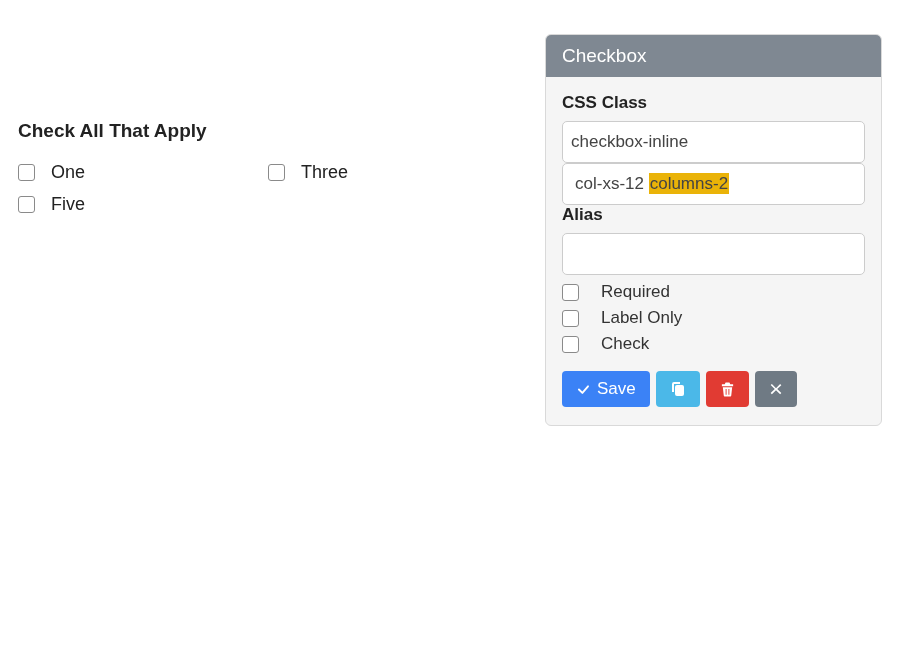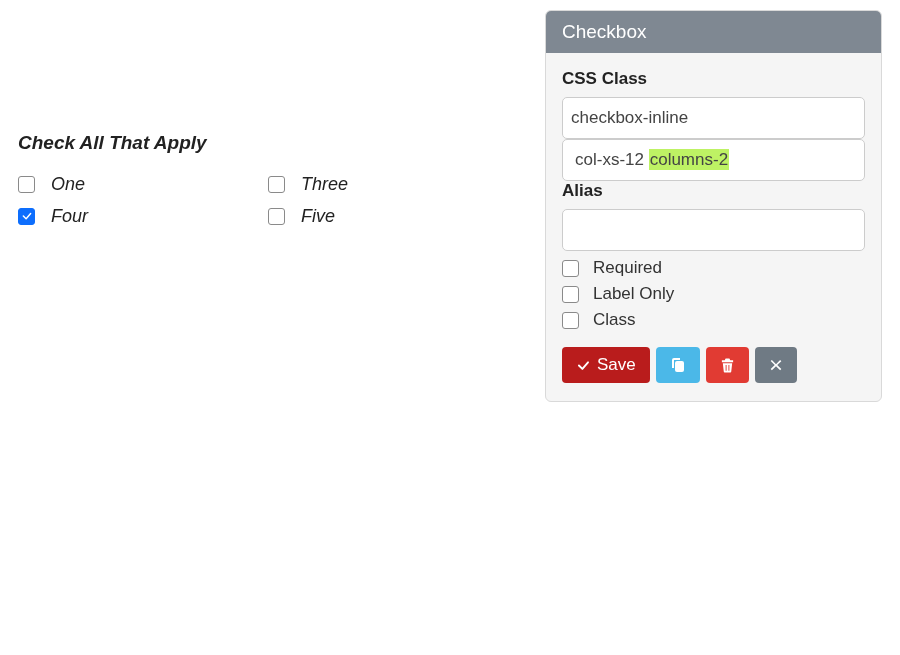--- a/index.html
+++ b/index.html
@@ -16,23 +16,22 @@
     position: relative;
     width: 900px;
     height: 655px;
     padding: 18px;
   }
 
   
   .preview {
     position: absolute;
     left: 18px;
-    top: 132px;
+    top: 120px;
     width: 500px;
-    font-style: italic;
   }
   .preview-title {
     font-weight: 700;
     font-size: 19px;
     margin-bottom: 14px;
     color: #222;
   }
   .checklist {
     display: grid;
     grid-template-columns: 250px 250px;
@@ -58,21 +57,21 @@
   .cbox.checked {
     background: #0d6efd;
     border-color: #0d6efd;
   }
   .cbox.checked svg { display: block; }
   .cbox svg { display: none; }
 
   
   .panel {
     position: absolute;
-    top: 10px;
+    top: 34px;
     right: 18px;
     width: 337px;
     background: #f5f5f5;
     border: 1px solid #d9d9d9;
     border-radius: 6px;
     overflow: hidden;
   }
   .panel-header {
     background: #7f8892;
     color: #fff;
@@ -107,27 +106,27 @@
     width: 100%;
     border: 1px solid #ccc;
     border-radius: 5px;
     background: #fff;
     padding: 9px 12px;
     font-size: 17px;
     color: #444;
     line-height: 1.3;
     cursor: text;
   }
-  .hl { background: #bef264; padding: 1px 1px; }
+  .hl { background: #eab308; padding: 1px 1px; }
 
   .toggle-list { margin-top: 4px; }
   .toggle-item {
     display: flex;
     align-items: center;
-    gap: 14px;
+    gap: 22px;
     padding: 3px 0;
     font-size: 17px;
     cursor: pointer;
     color: #333;
   }
   .tcbox {
     width: 17px; height: 17px;
     border: 1.5px solid #8a8a8a;
     border-radius: 3px;
     background: #fff;
@@ -144,21 +143,21 @@
     border-radius: 4px;
     color: #fff;
     font-size: 17px;
     font-family: inherit;
     padding: 8px 14px;
     display: inline-flex;
     align-items: center;
     gap: 6px;
     cursor: pointer;
   }
-  .btn-primary { background: #b91c1c; }
+  .btn-primary { background: #3b82f6; }
   .btn-primary-light { background: #4bb8e8; padding: 8px 14px; }
   .btn-danger { background: #e13b33; padding: 8px 14px; }
   .btn-dark { background: #6f7a84; padding: 8px 14px; }
   .btn svg { display: block; }
 </style>
 </head>
 <body>
 
 <div class="stage">
 
@@ -172,28 +171,20 @@
         </span>
         <span>One</span>
       </label>
       <label class="check-item">
         <span class="cbox">
           
         </span>
         <span>Three</span>
       </label>
       <label class="check-item">
-        <span class="cbox checked">
-          <svg width="12" height="12" viewBox="0 0 16 16">
-              <path d="M13.485 3.929a1 1 0 0 1 .086 1.412l-6 7a1 1 0 0 1-1.497.022L2.43 8.72a1 1 0 1 1 1.414-1.414l2.87 2.87 5.36-6.254a1 1 0 0 1 1.411-.086z" fill="#fff"></path>
-            </svg>
-        </span>
-        <span>Four</span>
-      </label>
-      <label class="check-item">
         <span class="cbox">
           
         </span>
         <span>Five</span>
       </label>
     </div>
   </div>
 
   <div class="panel">
     <div class="panel-header">Checkbox</div>
@@ -218,21 +209,21 @@
         <label class="toggle-item">
           <span class="tcbox"></span>
           <span>Required</span>
         </label>
         <label class="toggle-item">
           <span class="tcbox"></span>
           <span>Label Only</span>
         </label>
         <label class="toggle-item">
           <span class="tcbox"></span>
-          <span>Class</span>
+          <span>Check</span>
         </label>
       </div>
 
       <div class="btn-row">
         <button class="btn btn-primary">
           <svg width="15" height="15" viewBox="0 0 16 16" fill="#fff">
               <path d="M13.485 3.929a1 1 0 0 1 .086 1.412l-6 7a1 1 0 0 1-1.497.022L2.43 8.72a1 1 0 1 1 1.414-1.414l2.87 2.87 5.36-6.254a1 1 0 0 1 1.411-.086z"></path>
             </svg>
           <span>Save</span>
         </button>

